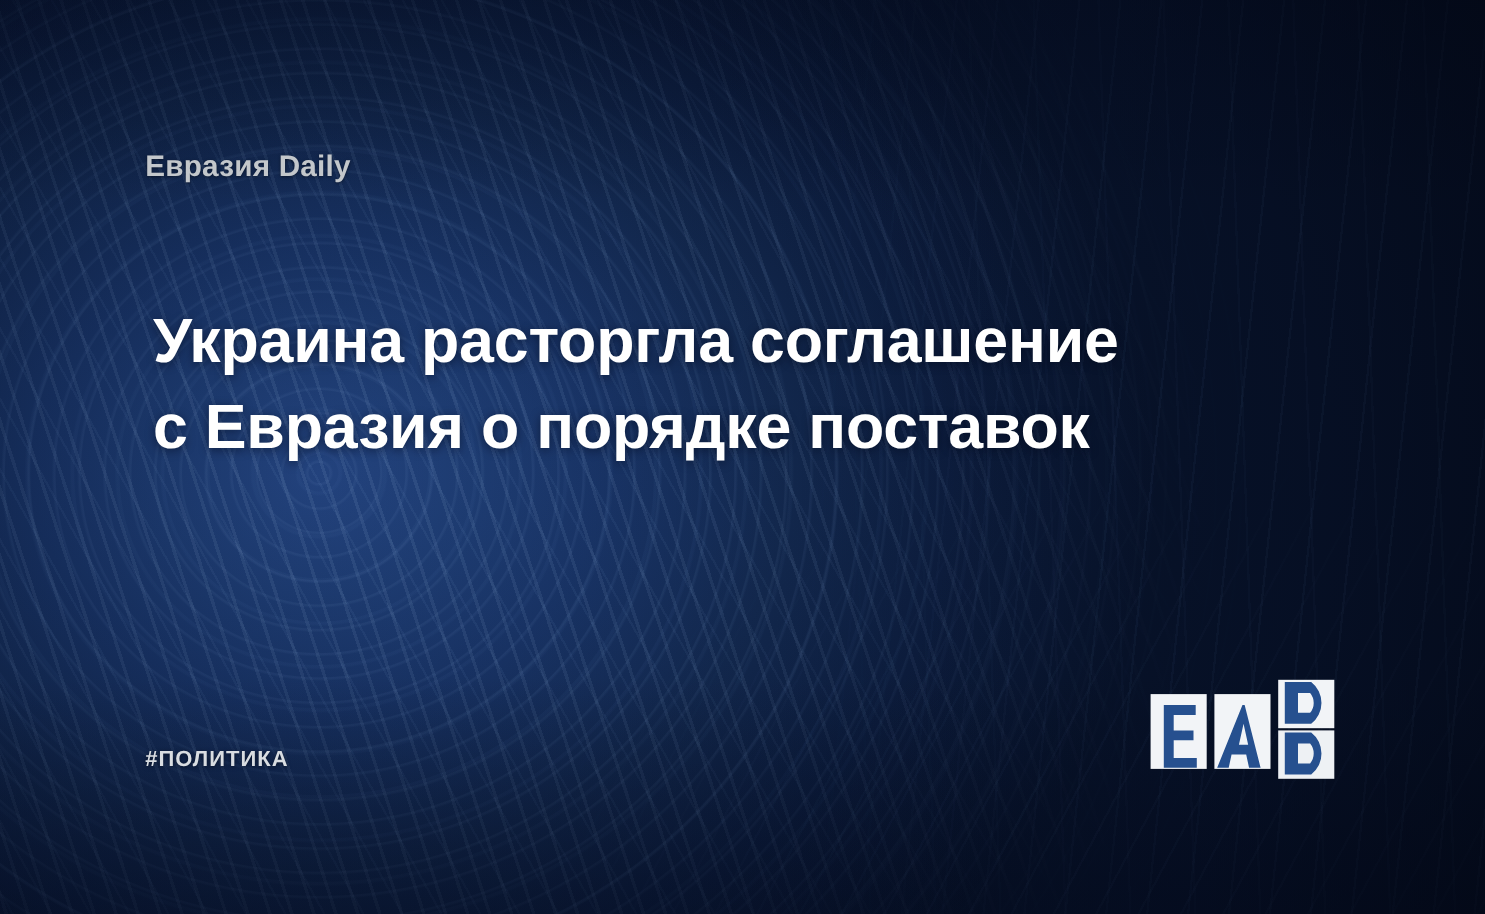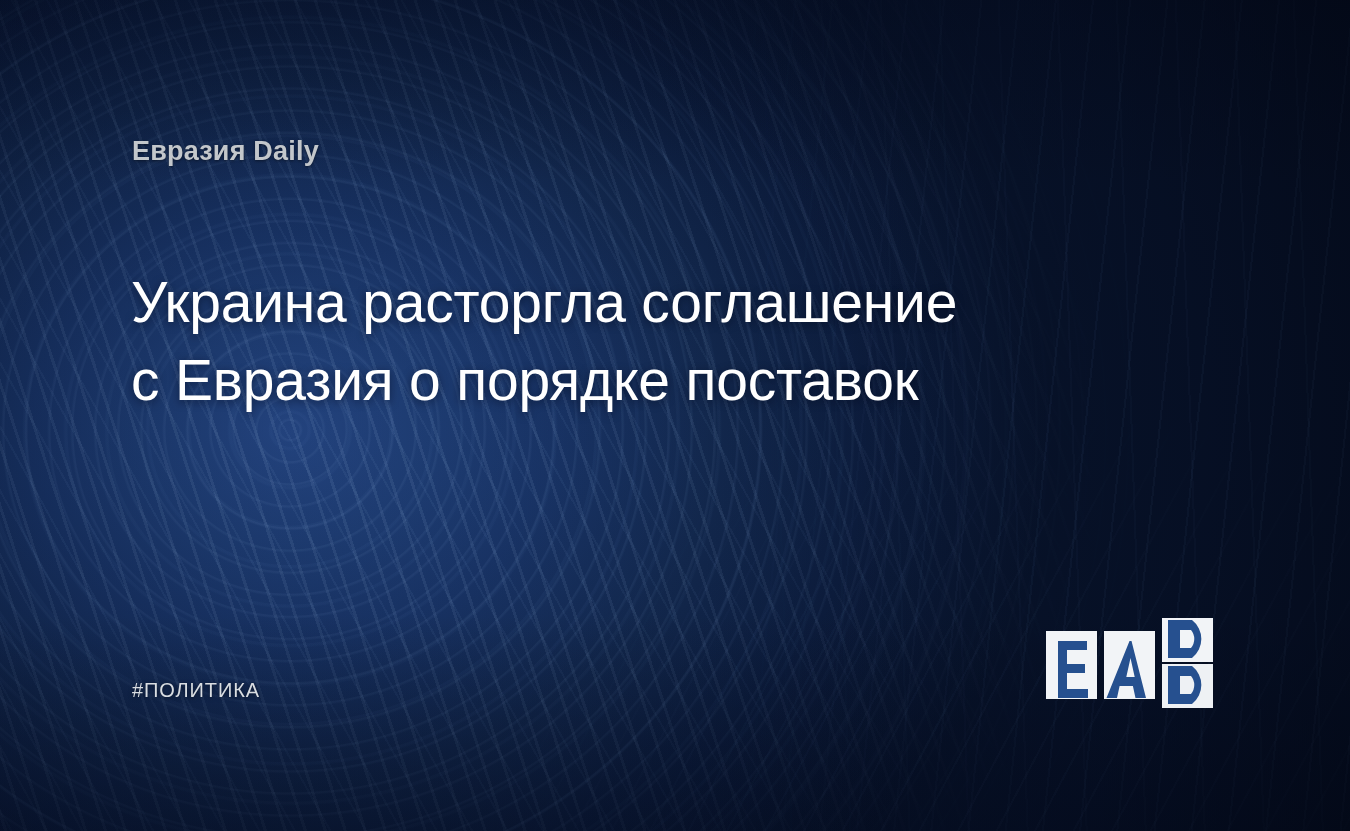--- a/index.html
+++ b/index.html
@@ -138,36 +138,36 @@
     color: #c3c7cb;
     white-space: nowrap;
     text-shadow: 0 1px 3px rgba(0,0,0,.45);
   }
 
   .headline {
     position: absolute;
     left: 131px;
     top: 263px;
     width: 900px;
-    margin: 0;
+    margin: 8px;
     font-size: 57px;
     line-height: 78px;
-    font-weight: 400;
+    font-weight: 700;
     letter-spacing: -0.2px;
     color: #ffffff;
     text-shadow: 0 2px 9px rgba(2,9,28,.55);
   }
   .headline .hl-line { display: block; white-space: nowrap; }
 
   .tag {
     position: absolute;
     left: 132px;
     top: 679px;
     font-size: 20px;
-    font-weight: 400;
+    font-weight: 700;
     letter-spacing: .9px;
     color: #d9dde1;
     text-shadow: 0 1px 4px rgba(0,0,0,.5);
   }
 
   
   .logo {
     position: absolute;
     left: 1042px;
     top: 614px;

